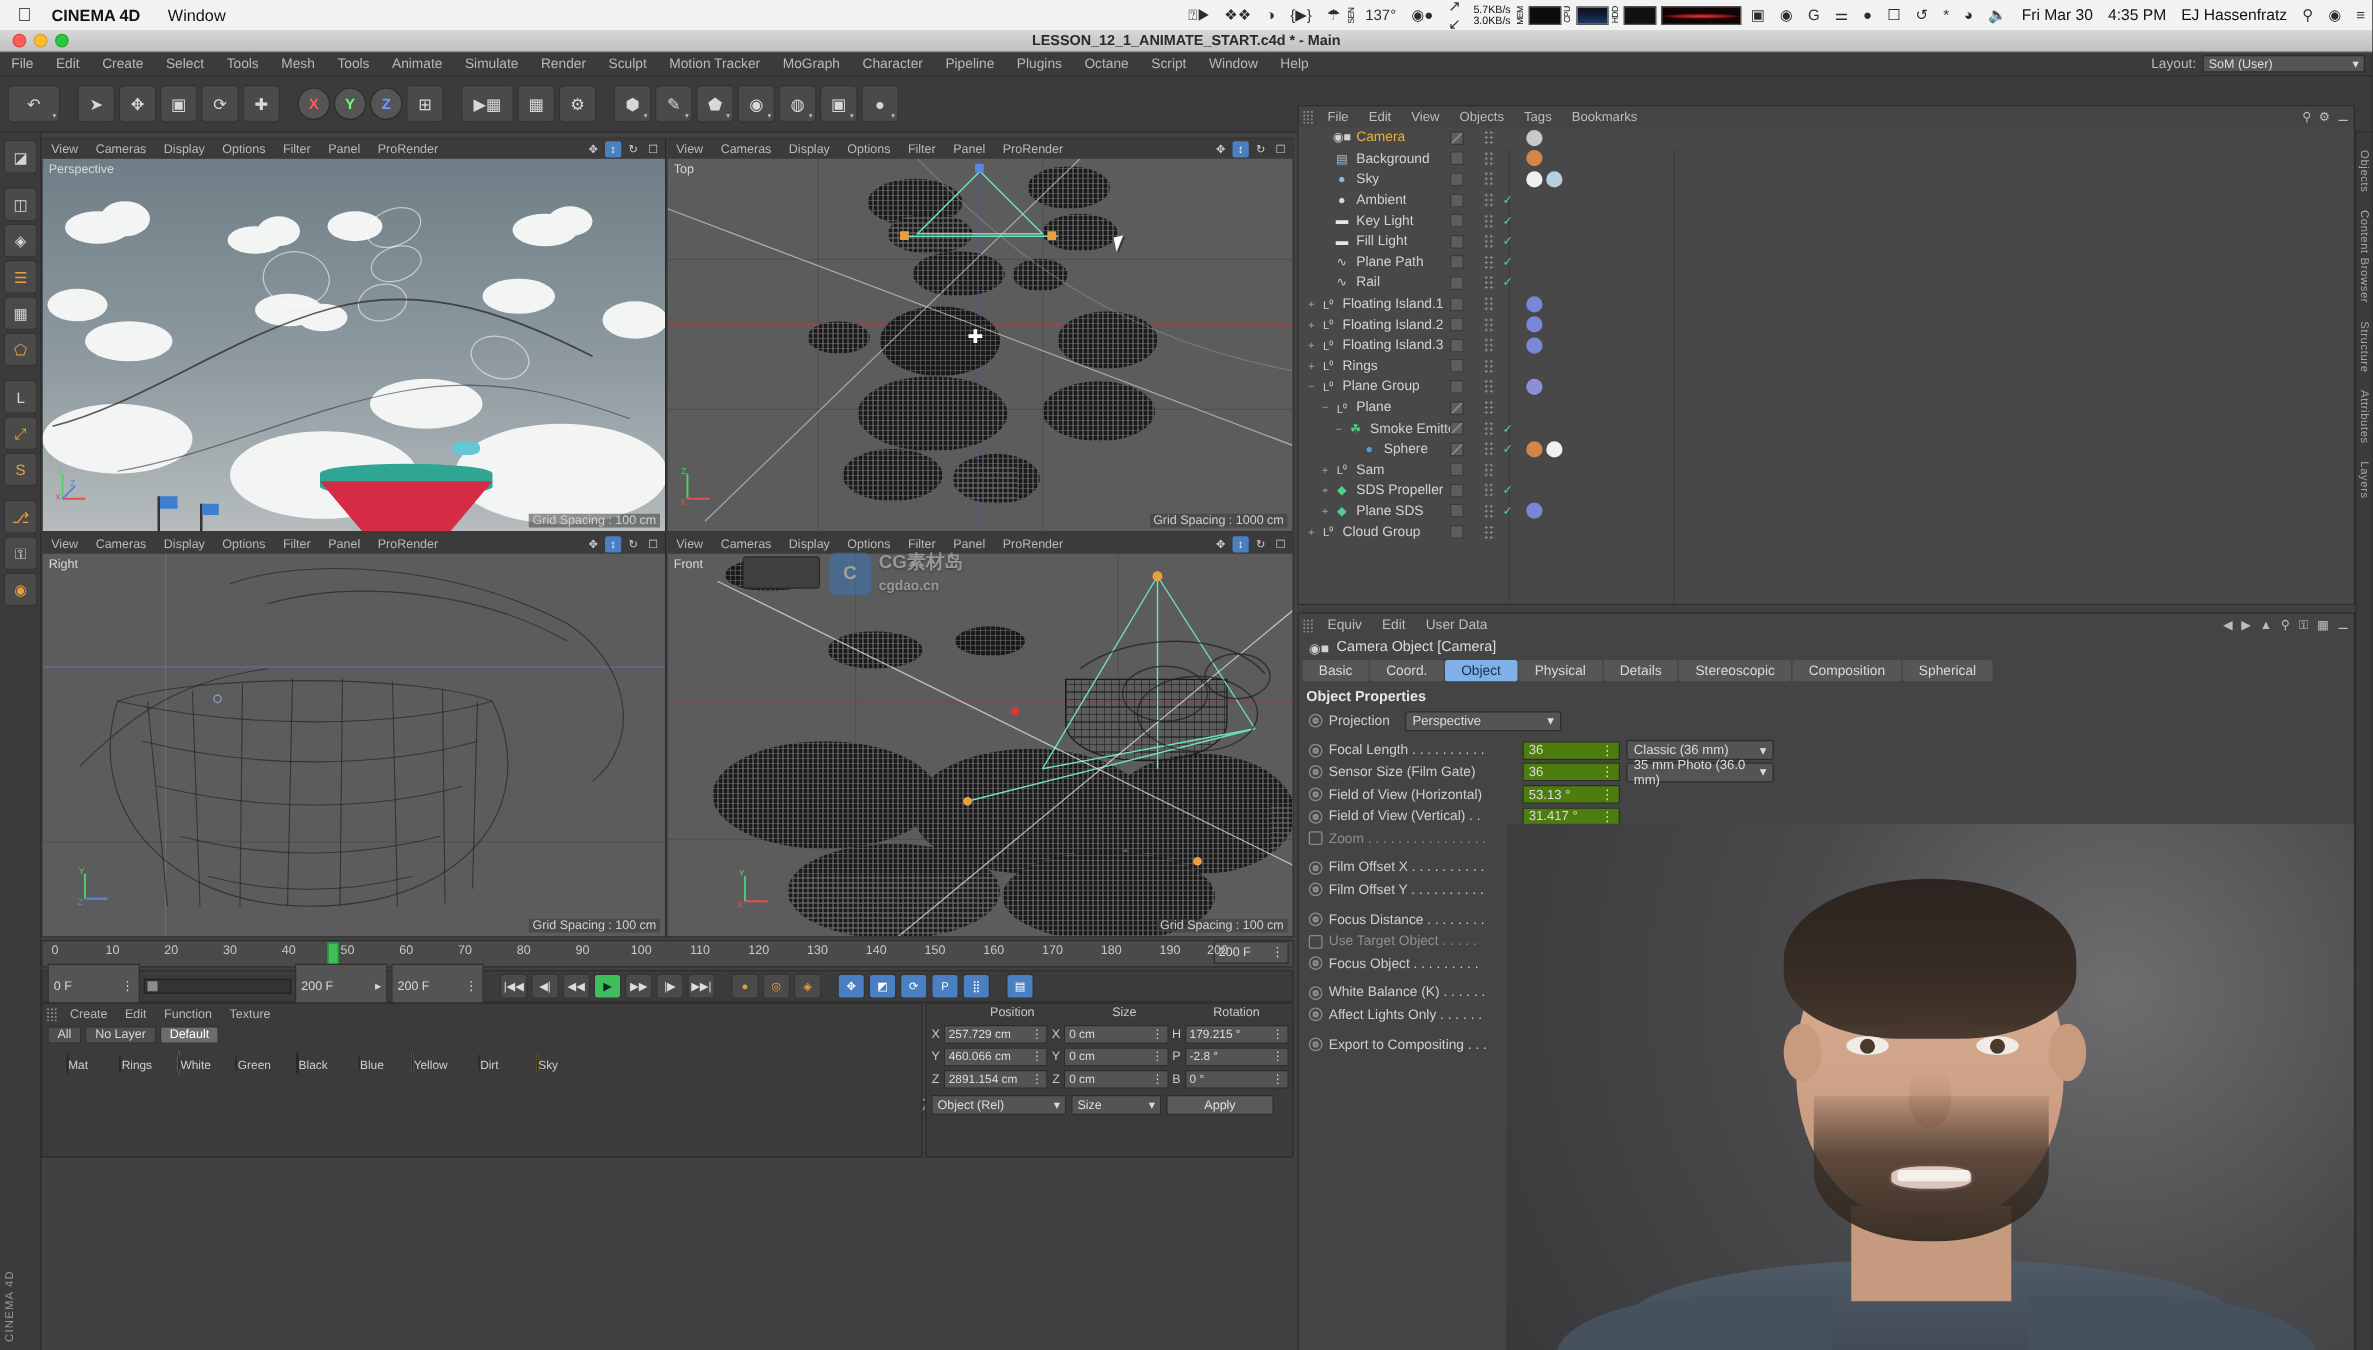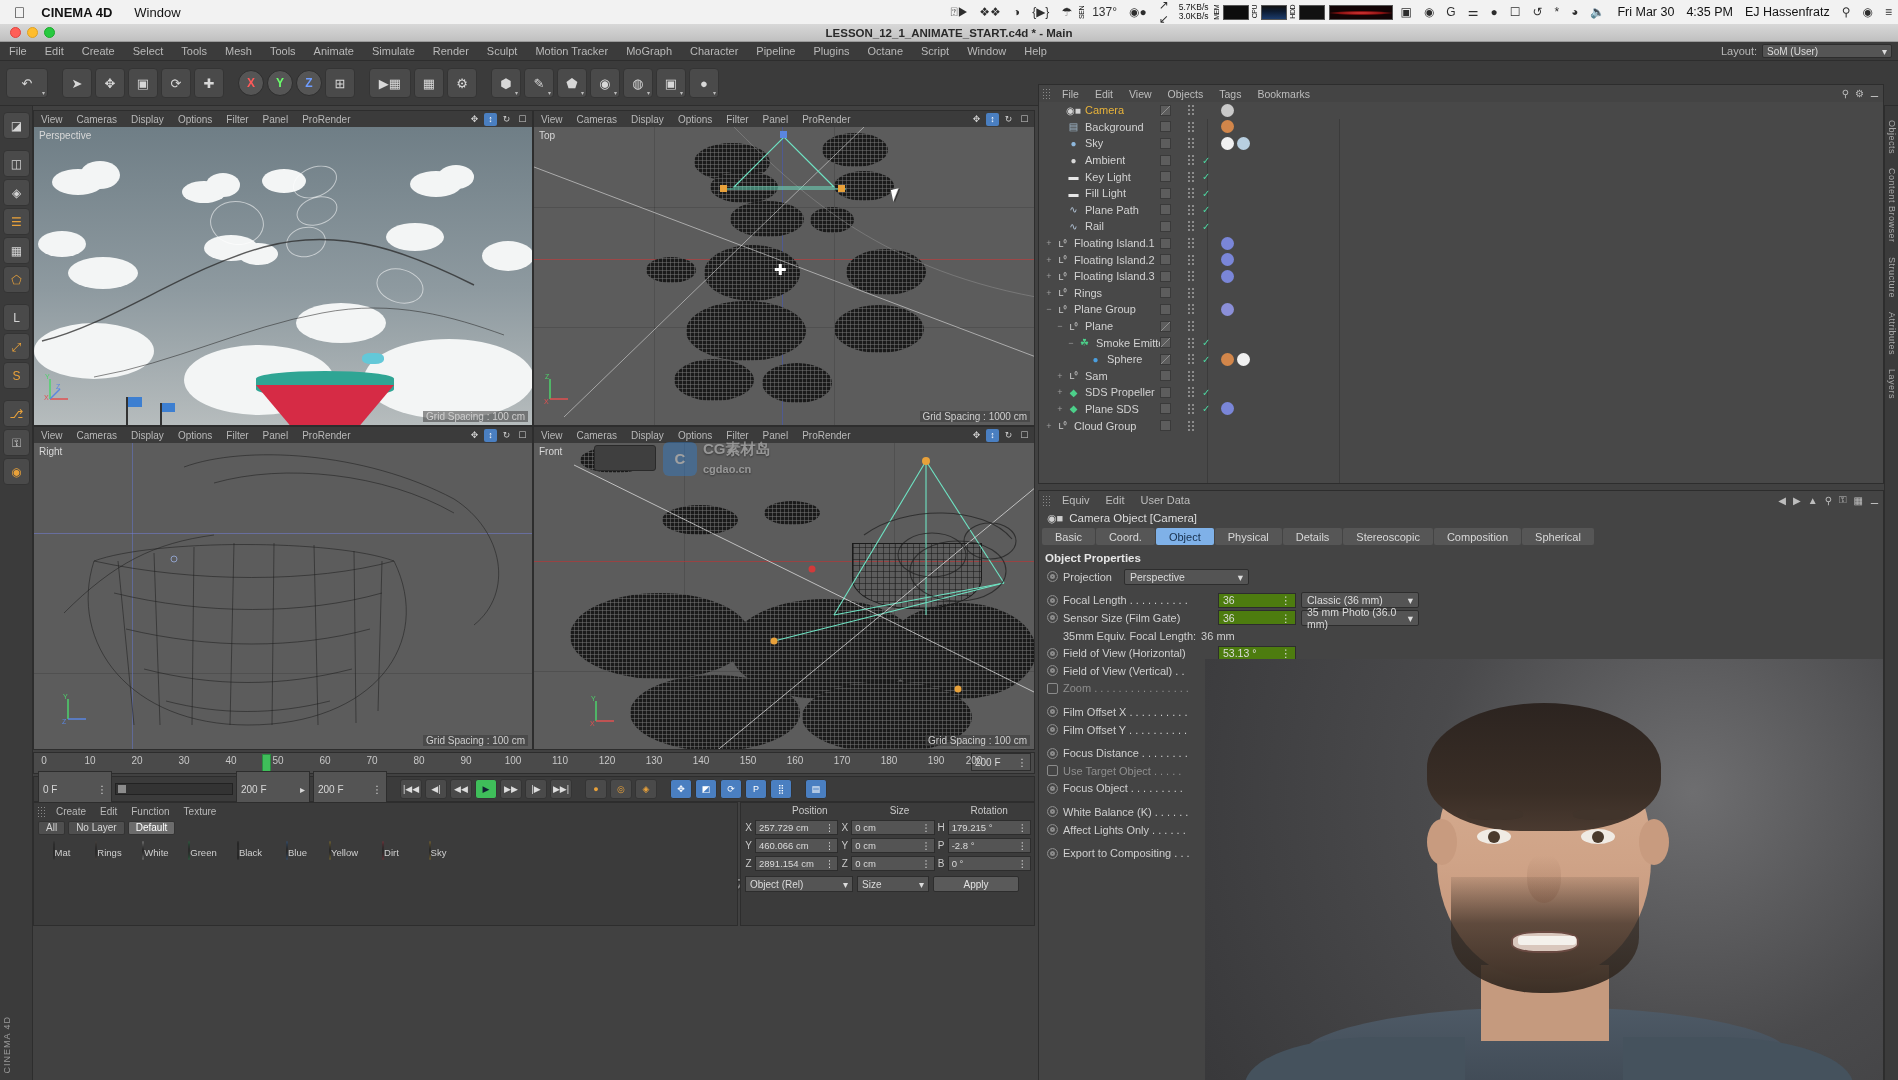--- a/index.html
+++ b/index.html
@@ -1118,25 +1118,20 @@
       <span class="pval">
         <span>36</span>
         <span>⋮</span>
           </span>
       <span class="pdd" style="width:118px;">
         <span>35 mm Photo (36.0 mm)</span>
         <span>▾</span>
           </span>
     </div>
 
-    <div class="prow">
-      <span class="pcirc" style="visibility:hidden;"></span>
-      <span class="plabel" style="width:auto;">35mm Equiv. Focal Length:</span>
-      <span class="pplain">36 mm</span>
-    </div>
 
     <div class="prow">
       <span class="pcirc inner"></span>
       <span class="plabel">Field of View (Horizontal)</span>
       <span class="pval">
         <span>53.13 °</span>
         <span>⋮</span>
           </span>
     </div>
 

